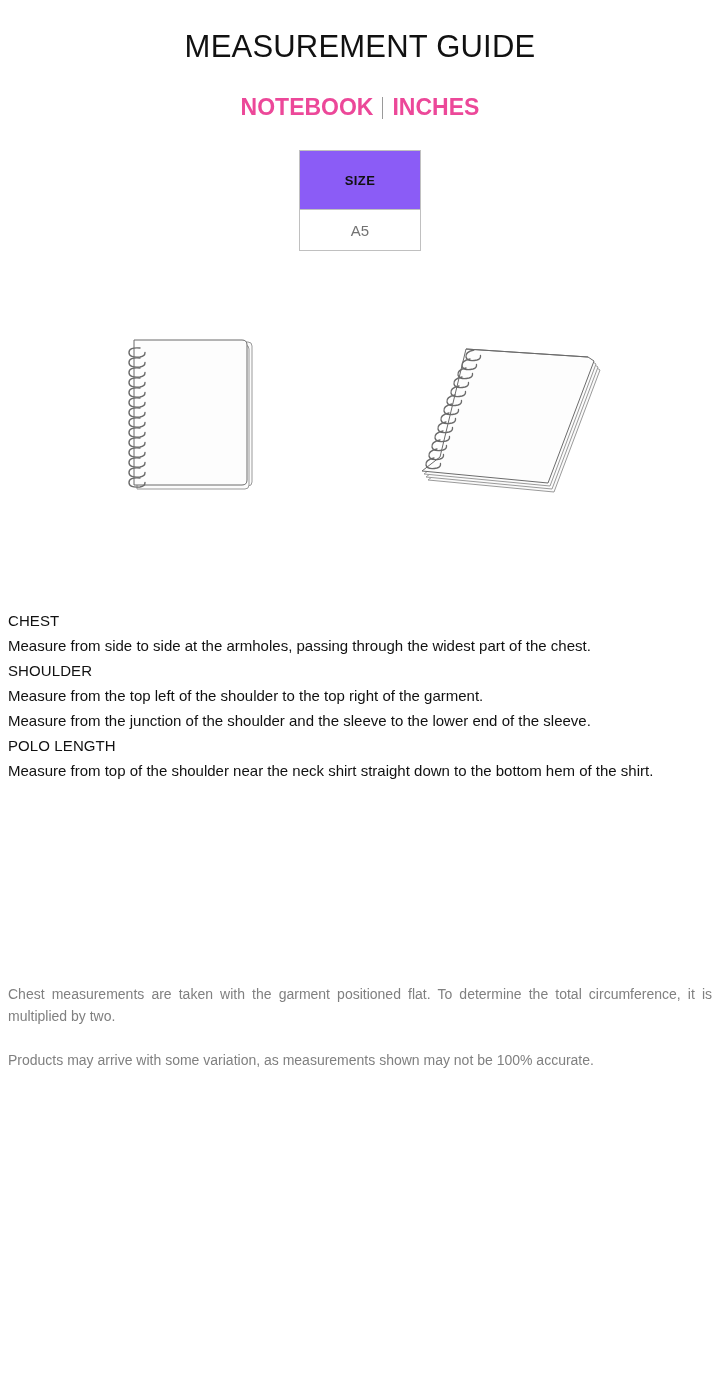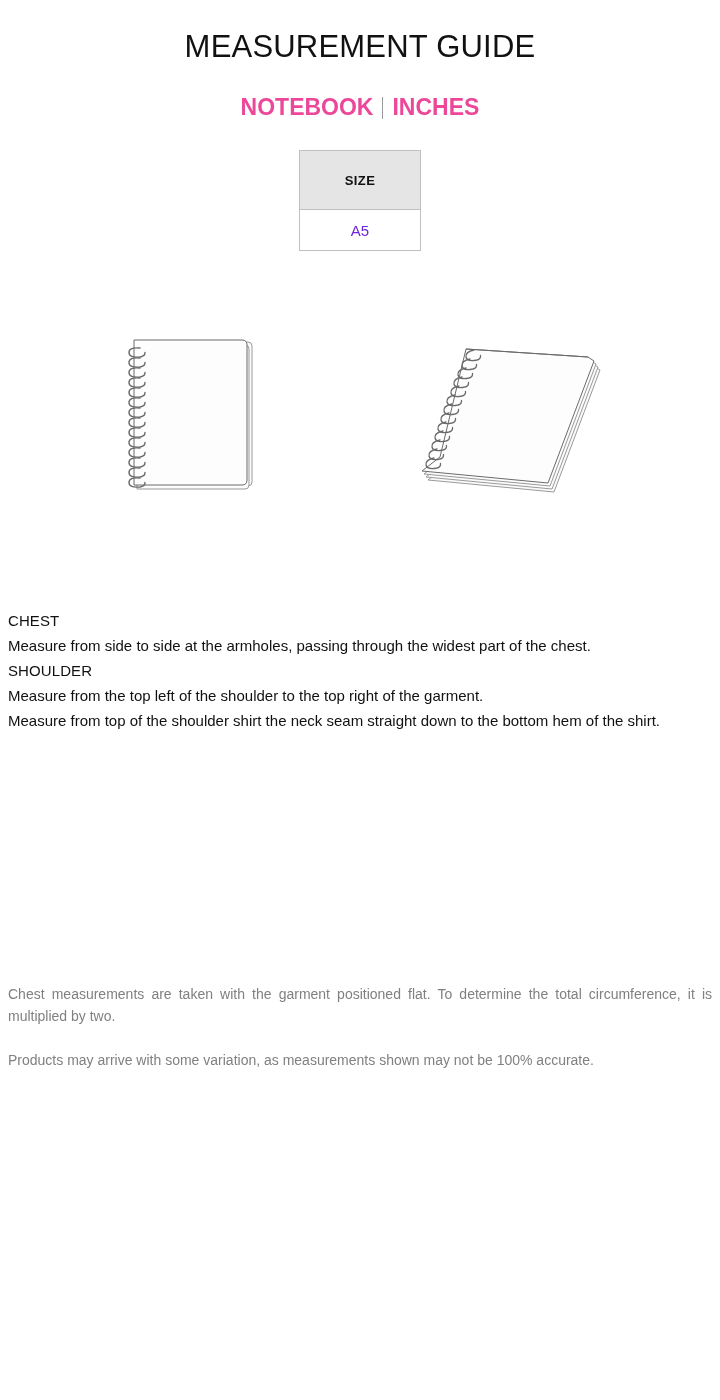--- a/index.html
+++ b/index.html
@@ -60,36 +60,36 @@
   .size-table {
     position: absolute;
     top: 150px;
     left: 299px;
     width: 122px;
     border-collapse: collapse;
     table-layout: fixed;
   }
   .size-table th {
     height: 58px;
-    background: #e5e5e5;
+    background: #8b5cf6;
     border: 1px solid #c0c0c0;
     font-size: 13px;
     font-weight: 700;
     letter-spacing: 0.4px;
     color: #111111;
     text-align: center;
     padding: 0;
   }
   .size-table td {
     height: 40px;
     background: #ffffff;
     border: 1px solid #c0c0c0;
     font-size: 15px;
     font-weight: 400;
-    color: #6d28d9;
+    color: #737373;
     text-align: center;
     padding: 0;
   }
 
   
   .illustrations {
     position: absolute;
     top: 272px;
     left: 0;
     width: 720px;
@@ -247,24 +247,26 @@
       <p class="sec-title">CHEST</p>
       <p class="sec-body">Measure from side to side at the armholes, passing through the widest part of the chest.</p>
     </div>
 
     <div>
       <p class="sec-title">SHOULDER</p>
       <p class="sec-body">Measure from the top left of the shoulder to the top right of the garment.</p>
     </div>
 
     <div>
-    </div>
-
-    <div>
-      <p class="sec-body">Measure from top of the shoulder shirt the neck seam straight down to the bottom hem of the shirt.</p>
+      <p class="sec-body">Measure from the junction of the shoulder and the sleeve to the lower end of the sleeve.</p>
+    </div>
+
+    <div>
+      <p class="sec-title">POLO LENGTH</p>
+      <p class="sec-body">Measure from top of the shoulder near the neck shirt straight down to the bottom hem of the shirt.</p>
     </div>
 
   </div>
 
   <div class="notes">
     <p class="note">Chest measurements are taken with the garment positioned flat. To determine the total circumference, it is multiplied by two.</p>
     <p class="note">Products may arrive with some variation, as measurements shown may not be 100% accurate.</p>
   </div>
 
 </div>

